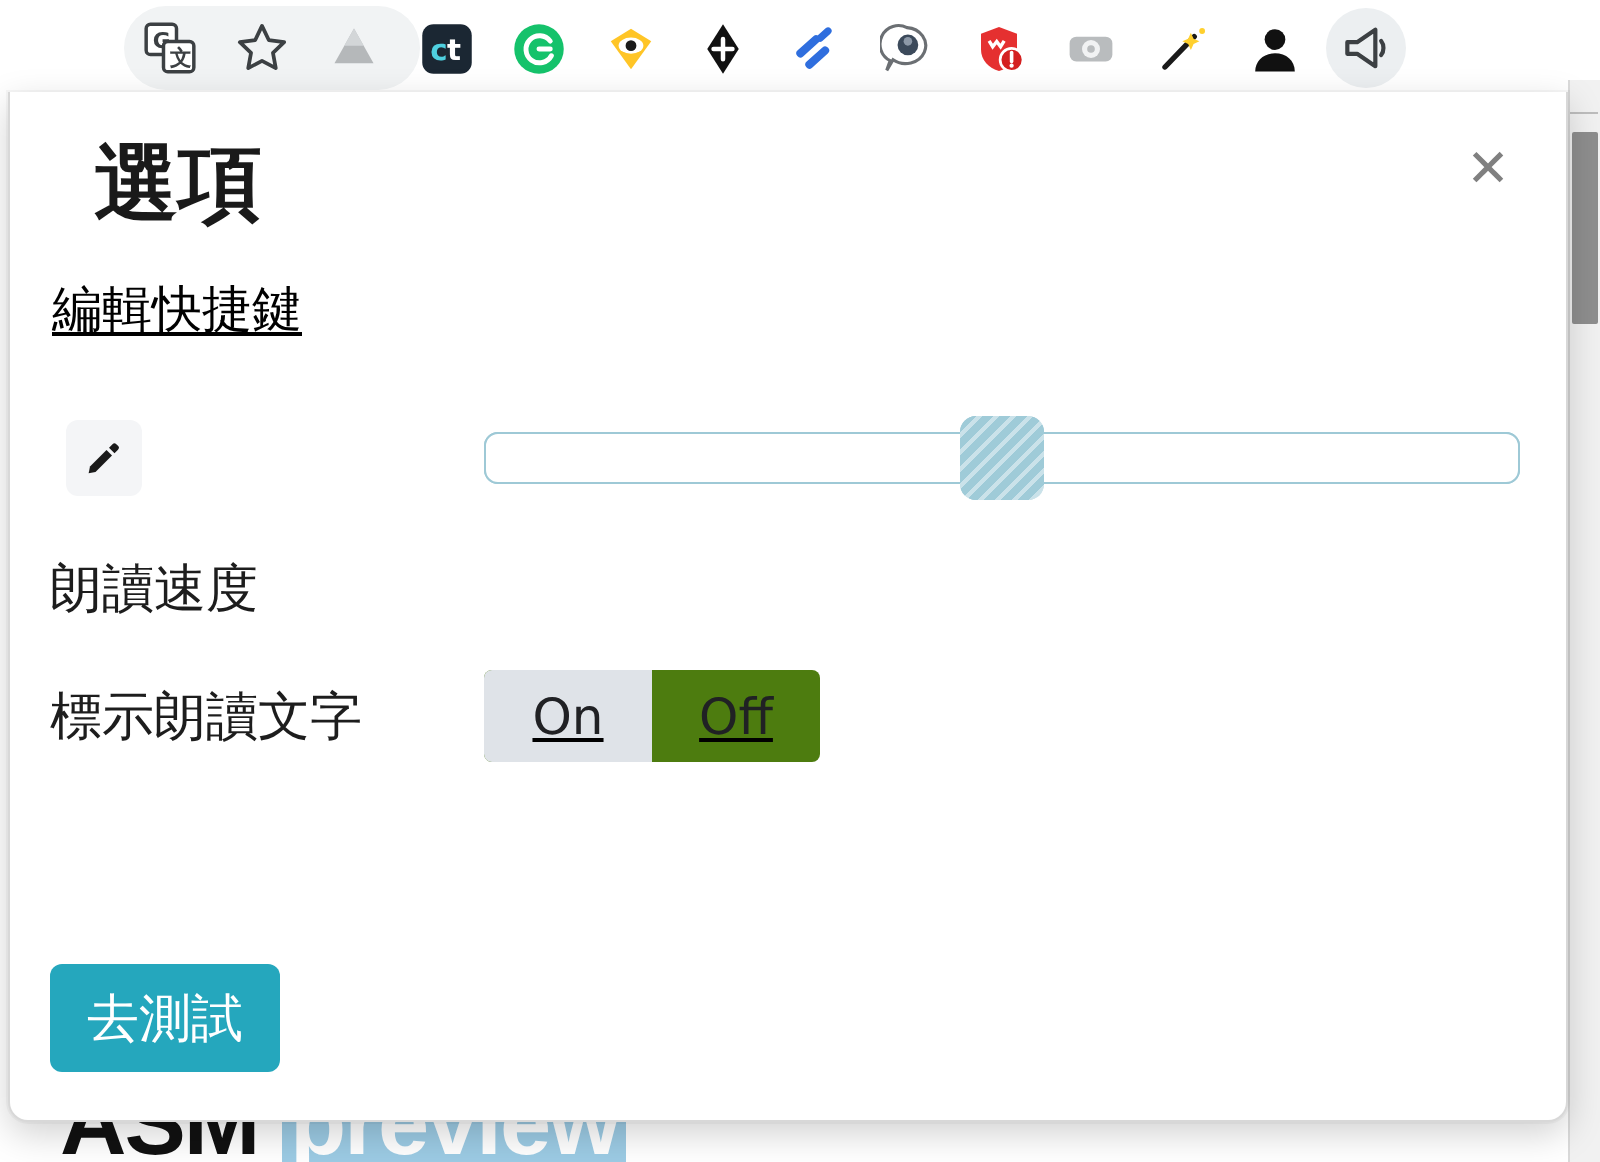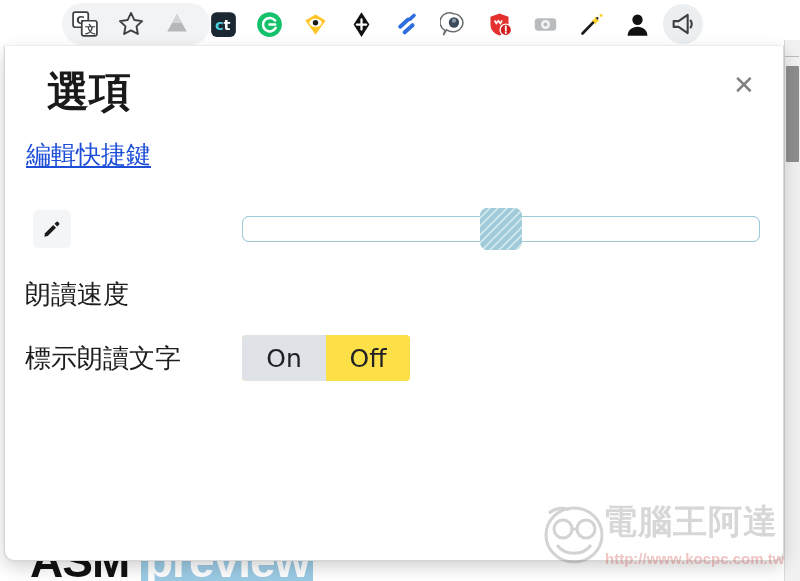--- a/index.html
+++ b/index.html
@@ -166,21 +166,21 @@
     line-height: 1.15;
     font-family: "DejaVu Sans", "Liberation Sans", sans-serif;
     margin-left: 22px;
   }
 
   .dlg-link {
     position: absolute;
     left: 21px;
     top: 92px;
     font-size: 25px;
-    color: #1d4ed8;
+    color: #000000;
     text-decoration: underline;
     text-underline-offset: 3px;
     cursor: pointer;
     font-family: "DejaVu Sans", "Liberation Sans", sans-serif;
   }
 
   .rows {
     position: absolute;
     left: 0;
     top: 150px;
@@ -298,21 +298,22 @@
       rgba(255,255,255,0) 2px 6px);
     transform: translateX(-50%);
   }
 
   
   .seg {
     display: flex;
     height: 46px;
     border-radius: 4px;
     overflow: hidden;
-    background: #fde047;
+    background: #4d7c0f;
+    text-decoration: underline;
   }
   .seg-item {
     min-width: 56px;
     padding: 0 14px;
     display: flex;
     align-items: center;
     justify-content: center;
     font-size: 25px;
     color: #202124;
     cursor: pointer;
@@ -553,30 +554,19 @@
         <span class="row-label">標示朗讀文字</span>
         <div class="seg" style="position:absolute;left:237px;">
           <div class="seg-item on">On</div>
           <div class="seg-item">Off</div>
         </div>
       </div>
 
     </div>
 
     <div class="footer">
+      <button class="btn btn-test">去測試</button>
     </div>
 
   </div>
 
-  <div class="watermark">
-    <svg class="wm-face" width="62" height="66" viewBox="0 0 62 66">
-      <ellipse cx="31" cy="36" rx="28" ry="27" fill="none" stroke="#6f6f6f" stroke-width="3"></ellipse>
-      <circle cx="20" cy="30" r="9" fill="none" stroke="#6f6f6f" stroke-width="3"></circle>
-      <circle cx="43" cy="30" r="9" fill="none" stroke="#6f6f6f" stroke-width="3"></circle>
-      <path d="M29 30h5" stroke="#6f6f6f" stroke-width="3"></path>
-      <path d="M14 46c8 11 26 11 34 0" fill="none" stroke="#6f6f6f" stroke-width="3"></path>
-      <path d="M6 14c6-5 14-6 20-3" fill="none" stroke="#6f6f6f" stroke-width="3"></path>
-    </svg>
-    <div class="wm-text">電腦王阿達</div>
-    <div class="wm-url">http://www.kocpc.com.tw</div>
-  </div>
 
 </div>
 
 </body></html>

